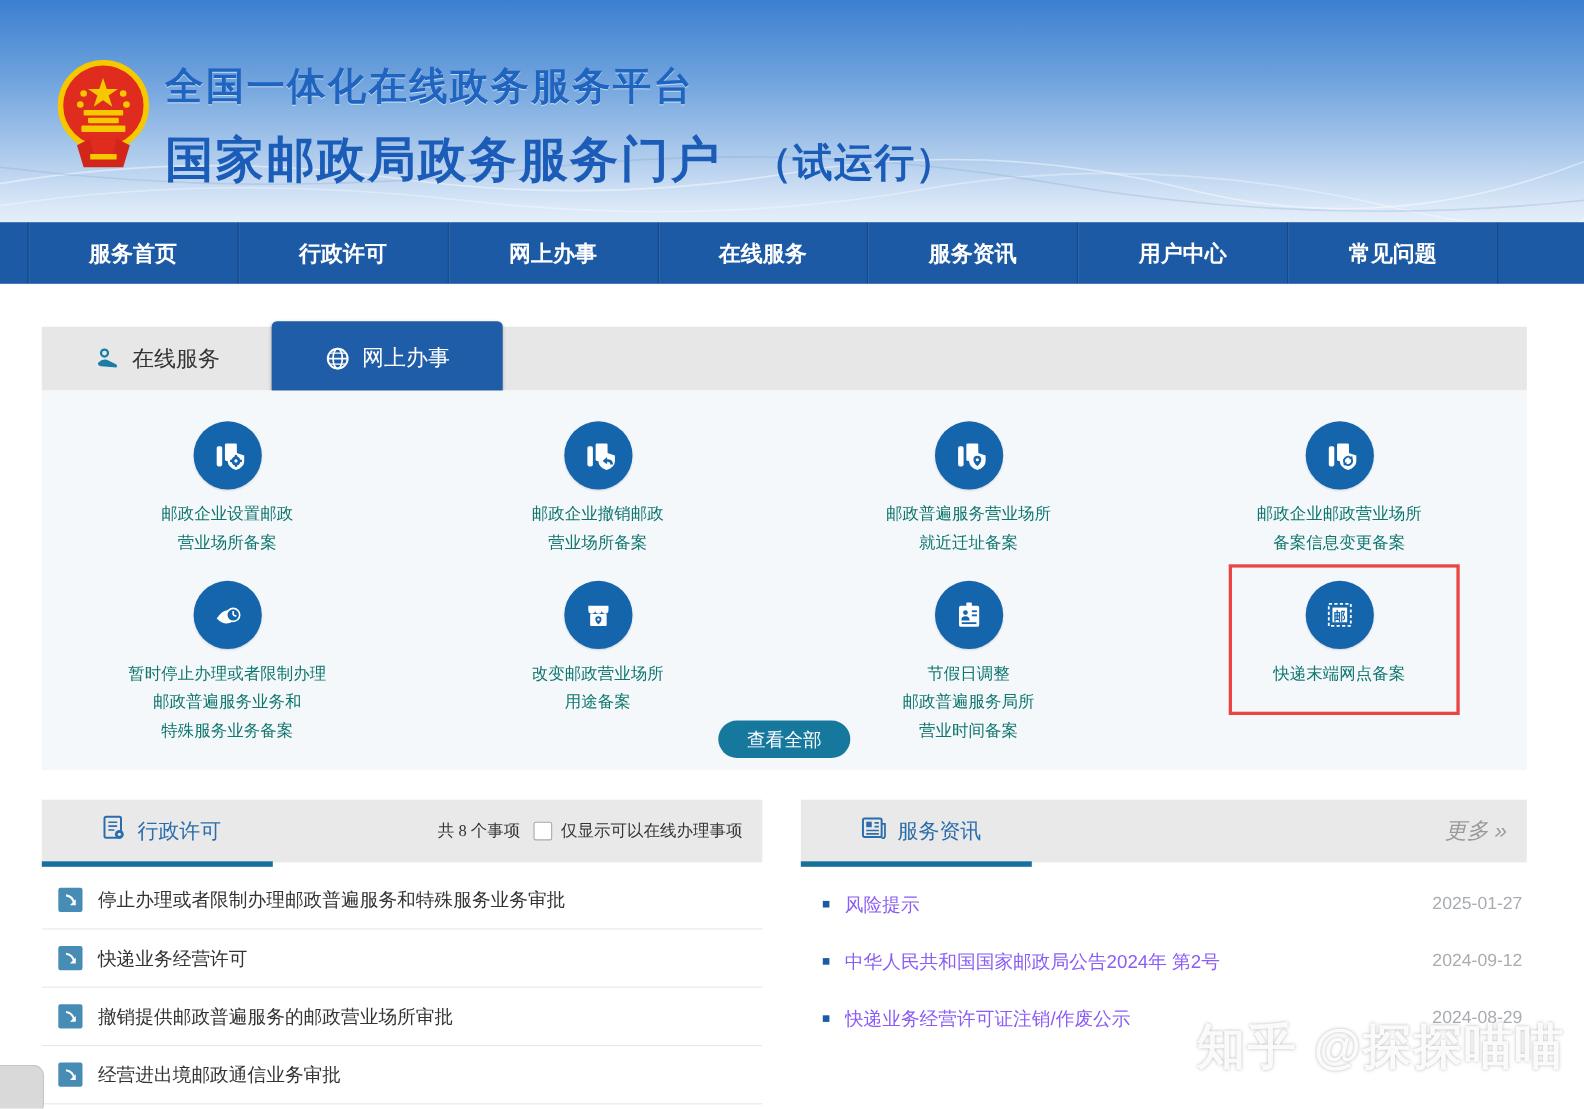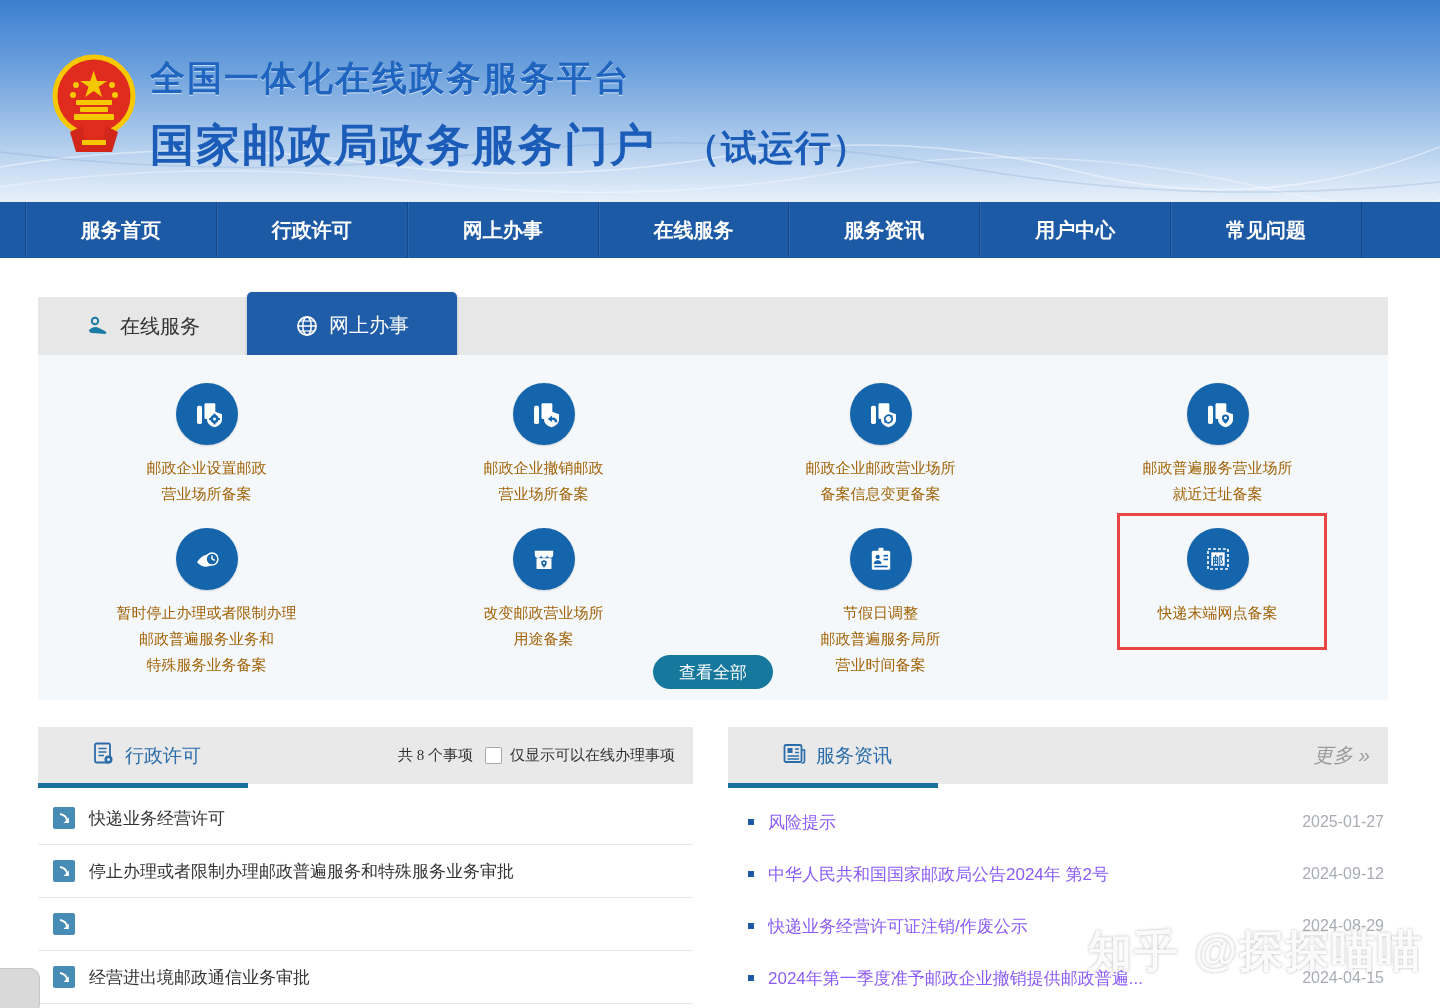--- a/index.html
+++ b/index.html
@@ -41,21 +41,21 @@
   .tab .ticon { display:inline-flex; }
 
   
   .services { position:absolute; left:38px; top:355px; width:1350px; height:345px; background:#f5f8fb; }
   .svc-grid { position:absolute; left:0; top:0; width:1350px; display:flex; flex-wrap:wrap; }
   .svc-card { width:337px; display:flex; flex-direction:column; align-items:center; cursor:pointer; }
   .svc-card.row1 { margin-top:28px; height:145px; }
   .svc-card.row2 { margin-top:0; }
   .svc-circle { width:62px; height:62px; border-radius:50%; background:#1565ad; display:flex;
     align-items:center; justify-content:center; box-shadow:0 1px 2px rgba(0,0,0,0.15); }
-  .svc-label { margin-top:10px; text-align:center; font-size:15px; color:#a16207; line-height:26px; }
+  .svc-label { margin-top:10px; text-align:center; font-size:15px; color:#0f766e; line-height:26px; }
   .red-box { position:absolute; left:1079px; top:158px; width:210px; height:137px;
     border:3px solid #e94542; pointer-events:none; }
   .view-all { position:absolute; left:50%; transform:translateX(-50%); top:300px; width:120px; height:34px;
     border:none; border-radius:17px; background:#16789d; color:#fff; font-size:17px; cursor:pointer;
     font-family:inherit; }
 
   
   .panel { position:absolute; top:727px; }
   .panel-left { left:38px; width:655px; }
   .panel-right { left:728px; width:660px; }
@@ -202,45 +202,45 @@
           <div>营业场所备案</div>
         </div>
       </div>
 
       <div class="svc-card row1">
         <div class="svc-circle">
           <svg width="40" height="40" viewBox="0 0 48 48">
             <rect x="12" y="14" width="6" height="22" rx="2" fill="#fff"></rect>
             <rect x="21" y="11" width="13" height="19" rx="1.5" fill="#fff"></rect>
             <path d="M33 21 l9 3.2 v6.3 q0 6.5 -9 9.5 q-9 -3 -9 -9.5 v-6.3 z" fill="#fff"></path>
+            <path d="M33 24.5 a4.3 4.3 0 0 1 4.3 4.3 q0 3 -4.3 7 q-4.3 -4 -4.3 -7 a4.3 4.3 0 0 1 4.3 -4.3 z" fill="#1565ad"></path>
+            <circle cx="33" cy="28.8" r="1.7" fill="#fff"></circle>
+          </svg>
+        </div>
+        <div class="svc-label">
+          <div>邮政普遍服务营业场所</div>
+          <div>就近迁址备案</div>
+        </div>
+      </div>
+
+      <div class="svc-card row1">
+        <div class="svc-circle">
+          <svg width="40" height="40" viewBox="0 0 48 48">
+            <rect x="12" y="14" width="6" height="22" rx="2" fill="#fff"></rect>
+            <rect x="21" y="11" width="13" height="19" rx="1.5" fill="#fff"></rect>
+            <path d="M33 21 l9 3.2 v6.3 q0 6.5 -9 9.5 q-9 -3 -9 -9.5 v-6.3 z" fill="#fff"></path>
             <path d="M28.8 31.5 a4.6 4.6 0 0 1 7.5 -4.8" fill="none" stroke="#1565ad" stroke-width="2"></path>
             <polygon points="37.5,24.5 38.2,29 34,28" fill="#1565ad"></polygon>
             <path d="M37.2 28.5 a4.6 4.6 0 0 1 -7.5 4.8" fill="none" stroke="#1565ad" stroke-width="2"></path>
             <polygon points="28.5,35.5 27.8,31 32,32" fill="#1565ad"></polygon>
           </svg>
         </div>
         <div class="svc-label">
           <div>邮政企业邮政营业场所</div>
           <div>备案信息变更备案</div>
-        </div>
-      </div>
-
-      <div class="svc-card row1">
-        <div class="svc-circle">
-          <svg width="40" height="40" viewBox="0 0 48 48">
-            <rect x="12" y="14" width="6" height="22" rx="2" fill="#fff"></rect>
-            <rect x="21" y="11" width="13" height="19" rx="1.5" fill="#fff"></rect>
-            <path d="M33 21 l9 3.2 v6.3 q0 6.5 -9 9.5 q-9 -3 -9 -9.5 v-6.3 z" fill="#fff"></path>
-            <path d="M33 24.5 a4.3 4.3 0 0 1 4.3 4.3 q0 3 -4.3 7 q-4.3 -4 -4.3 -7 a4.3 4.3 0 0 1 4.3 -4.3 z" fill="#1565ad"></path>
-            <circle cx="33" cy="28.8" r="1.7" fill="#fff"></circle>
-          </svg>
-        </div>
-        <div class="svc-label">
-          <div>邮政普遍服务营业场所</div>
-          <div>就近迁址备案</div>
         </div>
       </div>
 
       <div class="svc-card row2">
         <div class="svc-circle">
           <svg width="40" height="40" viewBox="0 0 48 48">
             <path d="M12 28 q8 -12 16 -8 l-5 4 l7 1 l-6 4 l6 2 q-9 6 -18 -3 z" fill="#fff"></path>
             <circle cx="30" cy="24" r="8" fill="#fff"></circle>
             <circle cx="30" cy="24" r="6.2" fill="#1565ad"></circle>
             <line x1="30" y1="24" x2="30" y2="19.8" stroke="#fff" stroke-width="1.8"></line>
@@ -331,38 +331,39 @@
     </div>
 
     <div class="license-list">
       <div class="license-row">
         <span class="arrow-sq">
           <svg width="16" height="16" viewBox="0 0 18 18">
             <path d="M4.5 4.5 q7 1 8.5 8.5" fill="none" stroke="#fff" stroke-width="2.2"></path>
             <polygon points="14.5,14.5 14.5,8.5 8.5,14.5" fill="#fff"></polygon>
           </svg>
         </span>
-        <span class="license-text">快递业务经营许可</span>
+        <span class="license-text">停止办理或者限制办理邮政普遍服务和特殊服务业务审批</span>
       </div>
       <div class="license-row">
         <span class="arrow-sq">
           <svg width="16" height="16" viewBox="0 0 18 18">
             <path d="M4.5 4.5 q7 1 8.5 8.5" fill="none" stroke="#fff" stroke-width="2.2"></path>
             <polygon points="14.5,14.5 14.5,8.5 8.5,14.5" fill="#fff"></polygon>
           </svg>
         </span>
-        <span class="license-text">停止办理或者限制办理邮政普遍服务和特殊服务业务审批</span>
+        <span class="license-text">快递业务经营许可</span>
       </div>
       <div class="license-row">
         <span class="arrow-sq">
           <svg width="16" height="16" viewBox="0 0 18 18">
             <path d="M4.5 4.5 q7 1 8.5 8.5" fill="none" stroke="#fff" stroke-width="2.2"></path>
             <polygon points="14.5,14.5 14.5,8.5 8.5,14.5" fill="#fff"></polygon>
           </svg>
         </span>
+        <span class="license-text">撤销提供邮政普遍服务的邮政营业场所审批</span>
       </div>
       <div class="license-row">
         <span class="arrow-sq">
           <svg width="16" height="16" viewBox="0 0 18 18">
             <path d="M4.5 4.5 q7 1 8.5 8.5" fill="none" stroke="#fff" stroke-width="2.2"></path>
             <polygon points="14.5,14.5 14.5,8.5 8.5,14.5" fill="#fff"></polygon>
           </svg>
         </span>
         <span class="license-text">经营进出境邮政通信业务审批</span>
       </div>
@@ -398,24 +399,19 @@
       <div class="news-row">
         <span class="news-bullet"></span>
         <span class="news-title">中华人民共和国国家邮政局公告2024年 第2号</span>
         <span class="news-date">2024-09-12</span>
       </div>
       <div class="news-row">
         <span class="news-bullet"></span>
         <span class="news-title">快递业务经营许可证注销/作废公示</span>
         <span class="news-date">2024-08-29</span>
       </div>
-      <div class="news-row">
-        <span class="news-bullet"></span>
-        <span class="news-title">2024年第一季度准予邮政企业撤销提供邮政普遍...</span>
-        <span class="news-date">2024-04-15</span>
-      </div>
     </div>
   </div>
 
   <div class="watermark">知乎 @探探喵喵</div>
   <div class="side-widget"></div>
 
 </div>
 
 </body></html>

